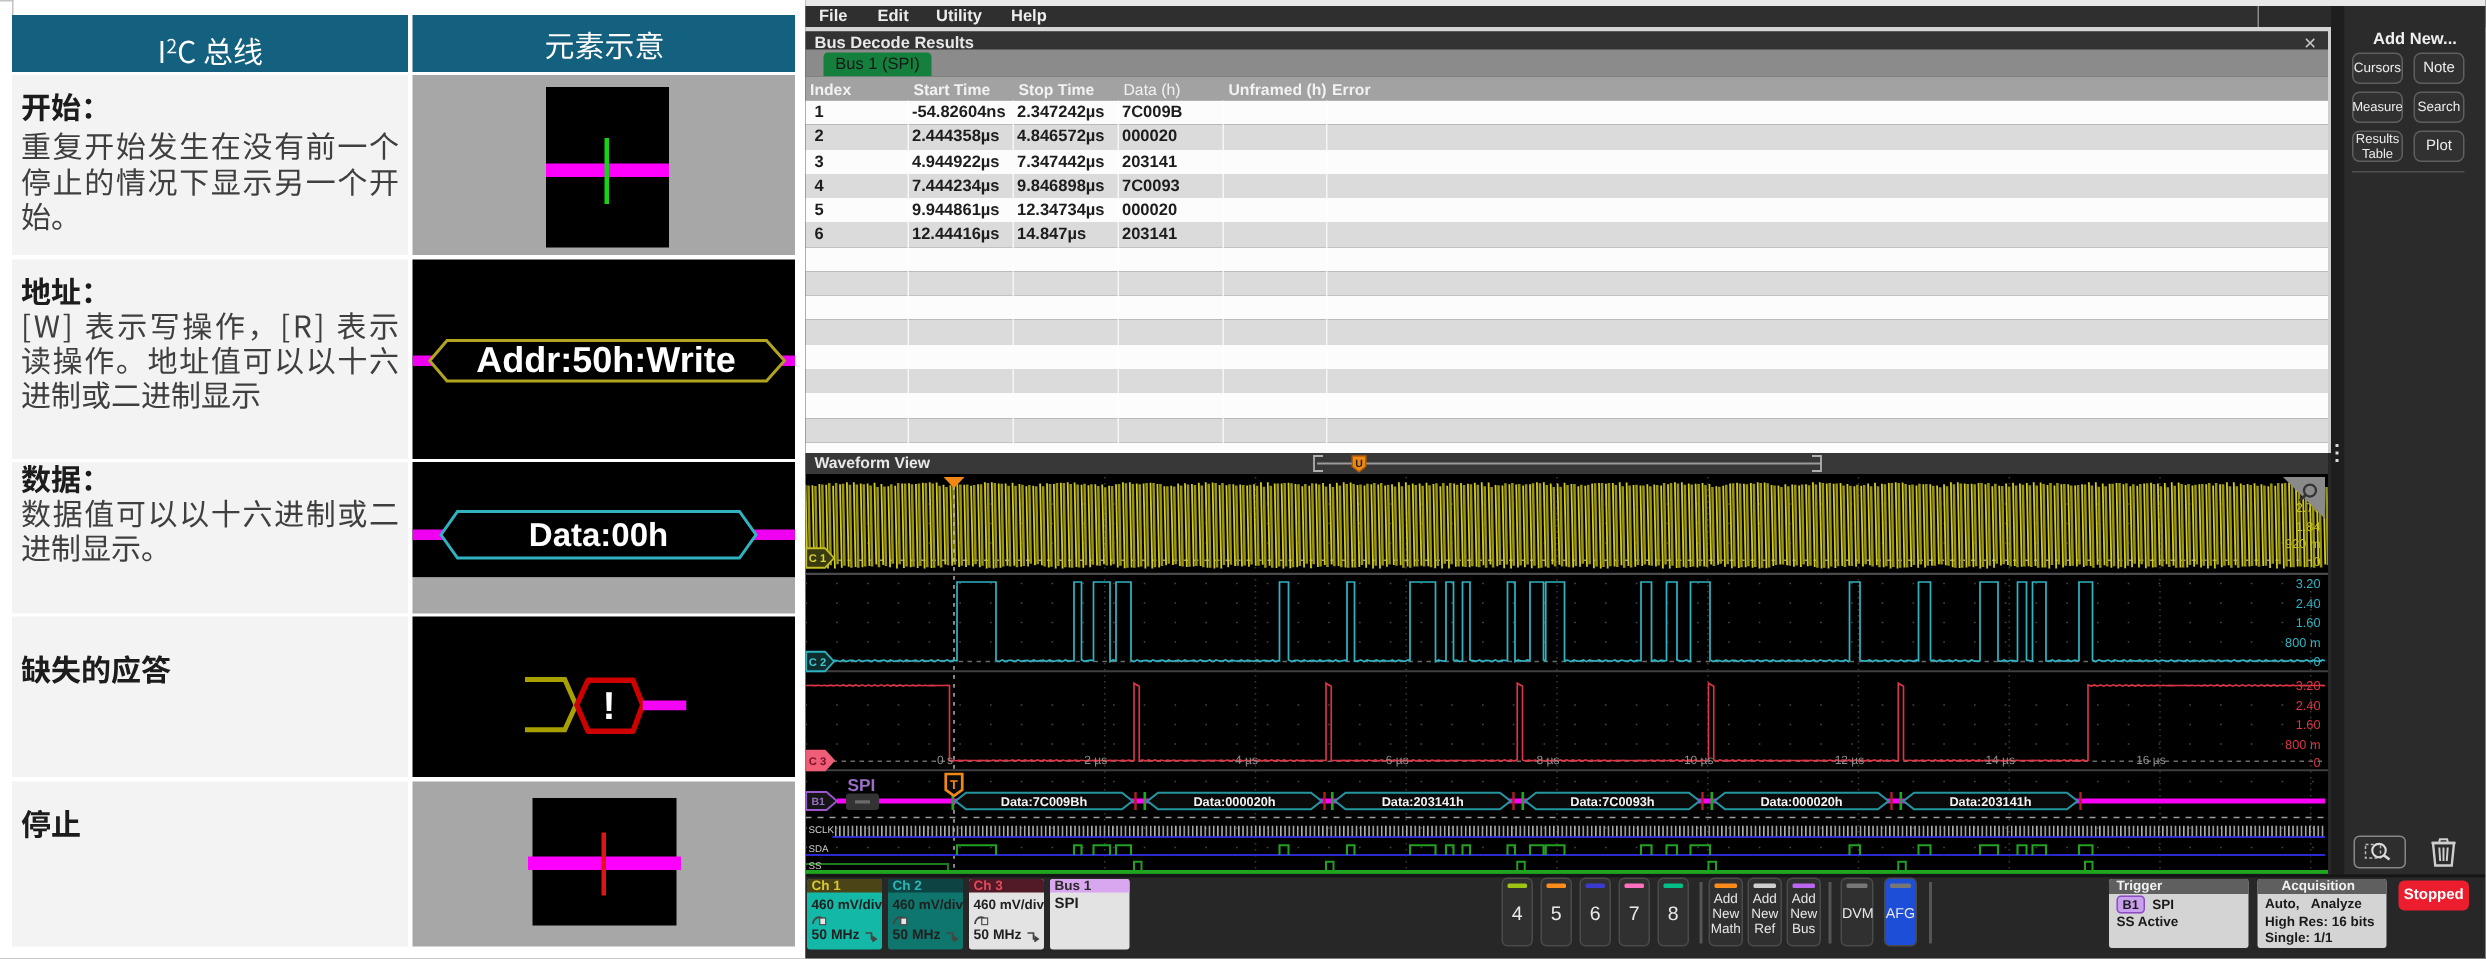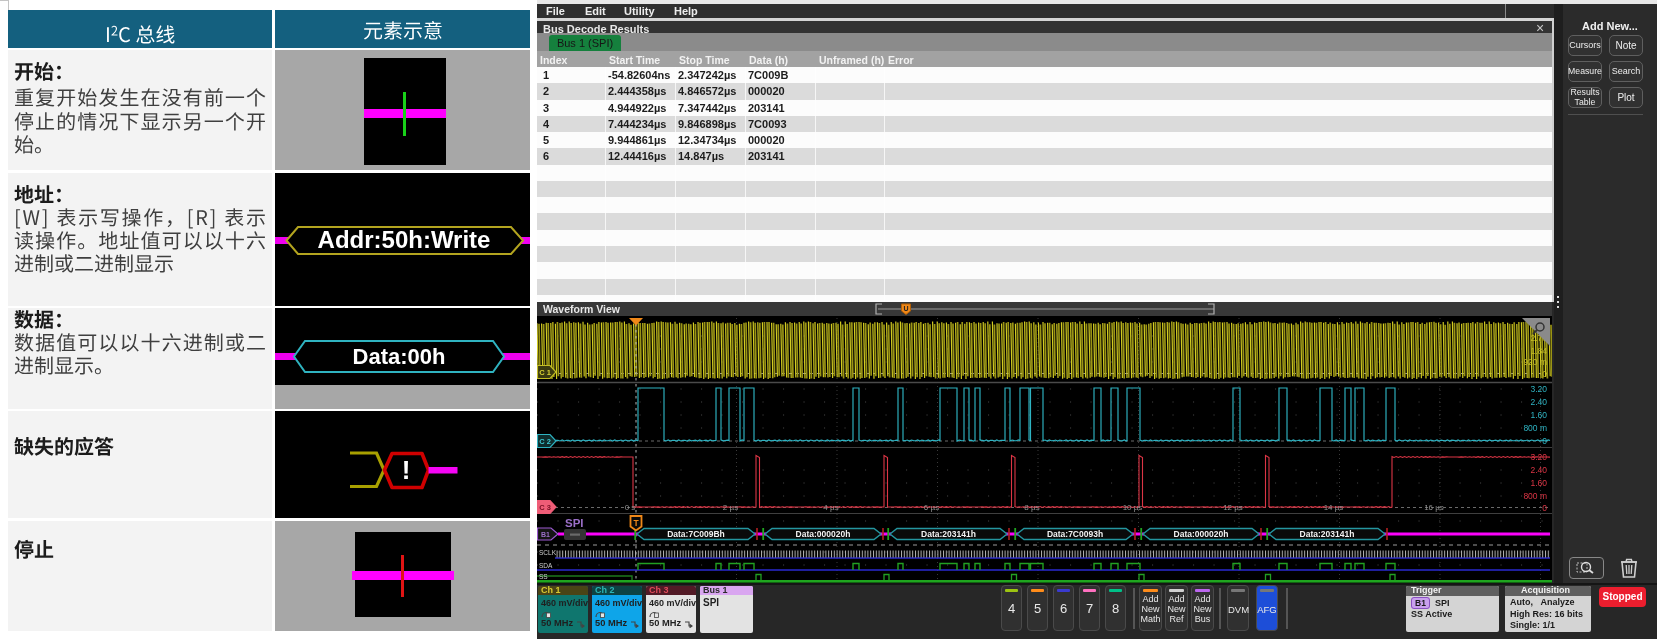--- a/index.html
+++ b/index.html
@@ -99,21 +99,21 @@
 <div class="a" style="left:537.0px;top:18.0px;width:1017.0px;height:2.5px;background:#d5d5d5;"></div>
 <div class="a" style="left:537.0px;top:20.5px;width:1015.0px;height:281.5px;background:#333333;"></div>
 <div class="a" style="left:543px;top:22.5px;width:1000px;font-size:11px;font-weight:bold;color:#e8e8e8">Bus Decode Results</div>
 <div class="a" style="left:1536px;top:20px;font-size:14px;color:#c8c8c8">×</div>
 <div class="a" style="left:537.0px;top:33.0px;width:1015.0px;height:18.0px;background:#8b8b8b;"></div>
 <div class="a" style="left:549px;top:35px;width:72px;height:16px;background:#15803d;border-radius:3px 3px 0 0;font-size:11px;color:#161616;text-align:center;line-height:16px">Bus 1 (SPI)</div>
 <div class="a" style="left:537.0px;top:51.0px;width:1015.0px;height:16.0px;background:#a2a2a2;"></div>
 <div class="a" style="left:540px;top:53.5px;font-size:10.5px;font-weight:bold;color:#f2f2f2;white-space:nowrap">Index</div>
 <div class="a" style="left:609px;top:53.5px;font-size:10.5px;font-weight:bold;color:#f2f2f2;white-space:nowrap">Start Time</div>
 <div class="a" style="left:679px;top:53.5px;font-size:10.5px;font-weight:bold;color:#f2f2f2;white-space:nowrap">Stop Time</div>
-<div class="a" style="left:749px;top:53.5px;font-size:10.5px;font-weight:bold;color:#f2f2f2;white-space:nowrap">Data (h)</div>
+<div class="a" style="left:749px;top:53.5px;font-size:10.5px;font-weight:normal;color:#f2f2f2;white-space:nowrap">Data (h)</div>
 <div class="a" style="left:819px;top:53.5px;font-size:10.5px;font-weight:bold;color:#f2f2f2;white-space:nowrap">Unframed (h)</div>
 <div class="a" style="left:888px;top:53.5px;font-size:10.5px;font-weight:bold;color:#f2f2f2;white-space:nowrap">Error</div>
 <div class="a" style="left:537.0px;top:67.0px;width:1015.0px;height:16.0px;background:#fcfcfc;"></div>
 <div class="a" style="left:543px;top:69.0px;font-size:11px;font-weight:bold;color:#1c1c1c">1</div>
 <div class="a" style="left:608px;top:69.0px;font-size:11px;font-weight:bold;color:#1c1c1c">-54.82604ns</div>
 <div class="a" style="left:678px;top:69.0px;font-size:11px;font-weight:bold;color:#1c1c1c">2.347242µs</div>
 <div class="a" style="left:748px;top:69.0px;font-size:11px;font-weight:bold;color:#1c1c1c">7C009B</div>
 <div class="a" style="left:537.0px;top:83.0px;width:1015.0px;height:17.0px;background:#dbdbdb;"></div>
 <div class="a" style="left:543px;top:85.0px;font-size:11px;font-weight:bold;color:#1c1c1c">2</div>
 <div class="a" style="left:608px;top:85.0px;font-size:11px;font-weight:bold;color:#1c1c1c">2.444358µs</div>
@@ -308,33 +308,33 @@
       <text x="2" y="263" font-size="6.5" fill="#ccc" font-family="Liberation Sans">SS</text>
       <path d="M0.5,49.5 L13,49.5 L19,56.0 L13,62.5 L0.5,62.5 Z" fill="#3a3a10" stroke="#c3bd25" stroke-width="1.2"></path>
       <text x="8" y="58.8" text-anchor="middle" font-size="7.5" font-weight="bold" fill="#d8d234" font-family="Liberation Sans">C 1</text>
       <path d="M0.5,118.5 L13,118.5 L19,125.0 L13,131.5 L0.5,131.5 Z" fill="#0e2d2d" stroke="#2eb3c2" stroke-width="1.2"></path>
       <text x="8" y="127.8" text-anchor="middle" font-size="7.5" font-weight="bold" fill="#3fc9d4" font-family="Liberation Sans">C 2</text>
       <path d="M0.5,184.5 L13,184.5 L19,191.0 L13,197.5 L0.5,197.5 Z" fill="#ef5d77" stroke="#ef5d77" stroke-width="1.2"></path>
       <text x="8" y="193.8" text-anchor="middle" font-size="7.5" font-weight="bold" fill="#7a1025" font-family="Liberation Sans">C 3</text>
     </svg>
 <div class="a" style="left:537.0px;top:583.0px;width:1120.0px;height:1.5px;background:#151515;"></div>
 <div class="a" style="left:537.0px;top:584.5px;width:1120.0px;height:54.5px;background:#272727;"></div>
-<div class="a" style="left:538px;top:586px;width:50px;height:47px;background:#0f766e;border-radius:2px">
+<div class="a" style="left:538px;top:586px;width:50px;height:47px;background:#14b8a6;border-radius:2px">
       <div style="height:9px;background:#4a4416;color:#d8c832;font-size:9px;font-weight:bold;line-height:9px;padding-left:3px;border-radius:2px 2px 0 0">Ch 1</div>
       <div style="font-size:9px;font-weight:bold;color:#1f1f1f;padding:2.5px 0 0 3px;line-height:10px;white-space:nowrap">460 mV/div</div>
       <div style="padding-left:3px;line-height:9px;height:9px"><svg width="10" height="9">
           <path d="M1,8 A4,4.5 0 0 1 9,8" fill="none" stroke="#444" stroke-width="1.2"></path>
           <rect x="5.5" y="4" width="4" height="4.5" fill="#e6e6e6" stroke="#444" stroke-width="0.8"></rect>
         </svg></div>
       <div style="font-size:9.3px;font-weight:bold;color:#1f1f1f;padding:1px 2px 0 3px;line-height:11px;white-space:nowrap">50 MHz<svg width="10" height="8" style="float:right;margin-top:2px">
           <path d="M1,2 L5,2 L5,6 L8,6" fill="none" stroke="#444" stroke-width="1.1"></path>
           <path d="M5.5,3.5 l3.5,2.5 l-3.5,2.5 Z" fill="#444"></path>
         </svg></div>
     </div>
-<div class="a" style="left:592px;top:586px;width:50px;height:47px;background:#0ea5e9;border-radius:2px">
+<div class="a" style="left:592px;top:586px;width:50px;height:47px;background:#0f766e;border-radius:2px">
       <div style="height:9px;background:#0d4343;color:#2ab5b5;font-size:9px;font-weight:bold;line-height:9px;padding-left:3px;border-radius:2px 2px 0 0">Ch 2</div>
       <div style="font-size:9px;font-weight:bold;color:#1f1f1f;padding:2.5px 0 0 3px;line-height:10px;white-space:nowrap">460 mV/div</div>
       <div style="padding-left:3px;line-height:9px;height:9px"><svg width="10" height="9">
           <path d="M1,8 A4,4.5 0 0 1 9,8" fill="none" stroke="#444" stroke-width="1.2"></path>
           <rect x="5.5" y="4" width="4" height="4.5" fill="#e6e6e6" stroke="#444" stroke-width="0.8"></rect>
         </svg></div>
       <div style="font-size:9.3px;font-weight:bold;color:#1f1f1f;padding:1px 2px 0 3px;line-height:11px;white-space:nowrap">50 MHz<svg width="10" height="8" style="float:right;margin-top:2px">
           <path d="M1,2 L5,2 L5,6 L8,6" fill="none" stroke="#444" stroke-width="1.1"></path>
           <path d="M5.5,3.5 l3.5,2.5 l-3.5,2.5 Z" fill="#444"></path>
         </svg></div>

